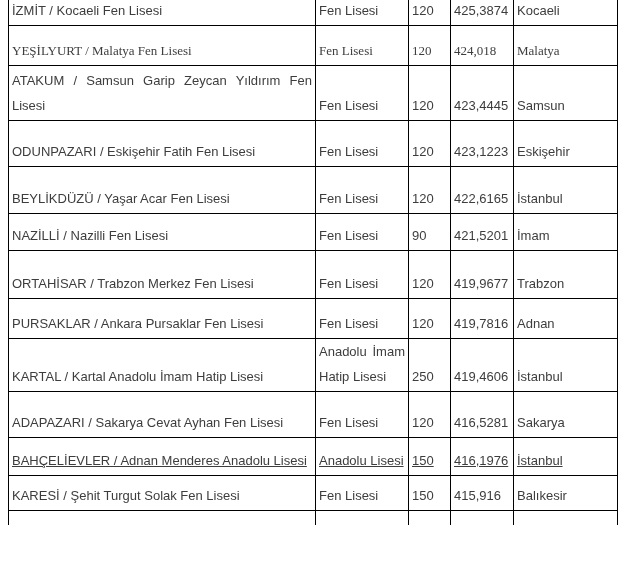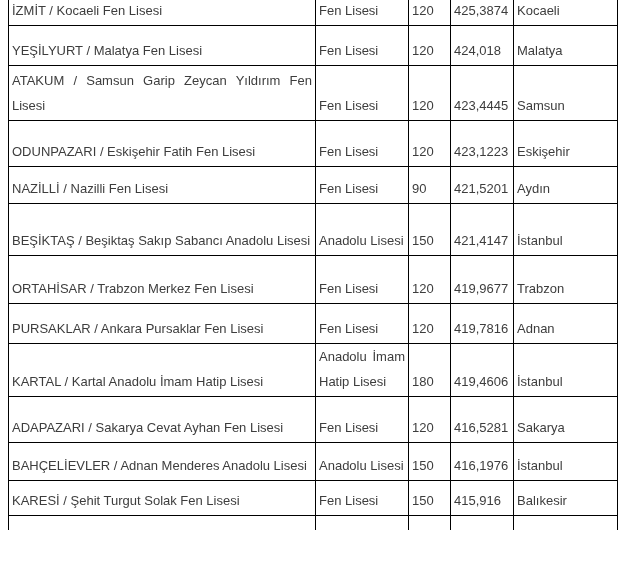--- a/index.html
+++ b/index.html
@@ -35,31 +35,31 @@
   table.tbl tr:first-child td { border-top: none; }
   table.tbl tr:last-child td  { border-bottom: none; }
   td.c-school { text-align: justify; padding: 0 7px 2px 2px; }
   td.c-type   { text-align: justify; padding: 0 3px 2px 3px; }
   td.c-quota  { text-align: left;    padding: 0 2px 2px 4px; }
   td.c-score  { text-align: left;    padding: 0 2px 2px 3px; }
   td.c-city   { text-align: left;    padding: 0 2px 2px 3px; }
 
   
   tr.r1  { height: 27px; }
-  tr.r2  { height: 40px; }
+  tr.r2  { height: 40px; font-family: Liberation Serif, serif; }
   tr.r3  { height: 55px; margin-top: 12px; }
   tr.r4  { height: 46px; }
   tr.r5  { height: 47px; }
   tr.r6  { height: 37px; }
   tr.r7  { height: 52px; }
   tr.r8  { height: 48px; }
   tr.r9  { height: 40px; }
   tr.r10 { height: 53px; }
   tr.r11 { height: 46px; }
-  tr.r12 { height: 38px; }
+  tr.r12 { height: 38px; text-decoration: underline; }
   tr.r13 { height: 35px; }
   tr.r14 { height: 14px; }
 
   .scrollbar-track {
     position: absolute;
     top: 0;
     right: 0;
     width: 7px;
     height: 569px;
     background: #f3f3f3;
@@ -101,52 +101,52 @@
         <td class="c-score">423,4445</td>
         <td class="c-city">Samsun</td>
       </tr>
       <tr class="r4">
         <td class="c-school">ODUNPAZARI / Eskişehir Fatih Fen Lisesi</td>
         <td class="c-type">Fen Lisesi</td>
         <td class="c-quota">120</td>
         <td class="c-score">423,1223</td>
         <td class="c-city">Eskişehir</td>
       </tr>
+      <tr class="r5">
+        <td class="c-school">BEYLİKDÜZÜ / Yaşar Acar Fen Lisesi</td>
+        <td class="c-type">Fen Lisesi</td>
+        <td class="c-quota">120</td>
+        <td class="c-score">422,6165</td>
+        <td class="c-city">İstanbul</td>
+      </tr>
       <tr class="r6">
         <td class="c-school">NAZİLLİ / Nazilli Fen Lisesi</td>
         <td class="c-type">Fen Lisesi</td>
         <td class="c-quota">90</td>
         <td class="c-score">421,5201</td>
-        <td class="c-city">Aydın</td>
-      </tr>
-      <tr class="r7">
-        <td class="c-school">BEŞİKTAŞ / Beşiktaş Sakıp Sabancı Anadolu Lisesi</td>
-        <td class="c-type">Anadolu Lisesi</td>
-        <td class="c-quota">150</td>
-        <td class="c-score">421,4147</td>
-        <td class="c-city">İstanbul</td>
+        <td class="c-city">İmam</td>
       </tr>
       <tr class="r8">
         <td class="c-school">ORTAHİSAR / Trabzon Merkez Fen Lisesi</td>
         <td class="c-type">Fen Lisesi</td>
         <td class="c-quota">120</td>
         <td class="c-score">419,9677</td>
         <td class="c-city">Trabzon</td>
       </tr>
       <tr class="r9">
         <td class="c-school">PURSAKLAR / Ankara Pursaklar Fen Lisesi</td>
         <td class="c-type">Fen Lisesi</td>
         <td class="c-quota">120</td>
         <td class="c-score">419,7816</td>
         <td class="c-city">Adnan</td>
       </tr>
       <tr class="r10">
         <td class="c-school">KARTAL / Kartal Anadolu İmam Hatip Lisesi</td>
         <td class="c-type">Anadolu İmam Hatip Lisesi</td>
-        <td class="c-quota">180</td>
+        <td class="c-quota">250</td>
         <td class="c-score">419,4606</td>
         <td class="c-city">İstanbul</td>
       </tr>
       <tr class="r11">
         <td class="c-school">ADAPAZARI / Sakarya Cevat Ayhan Fen Lisesi</td>
         <td class="c-type">Fen Lisesi</td>
         <td class="c-quota">120</td>
         <td class="c-score">416,5281</td>
         <td class="c-city">Sakarya</td>
       </tr>

